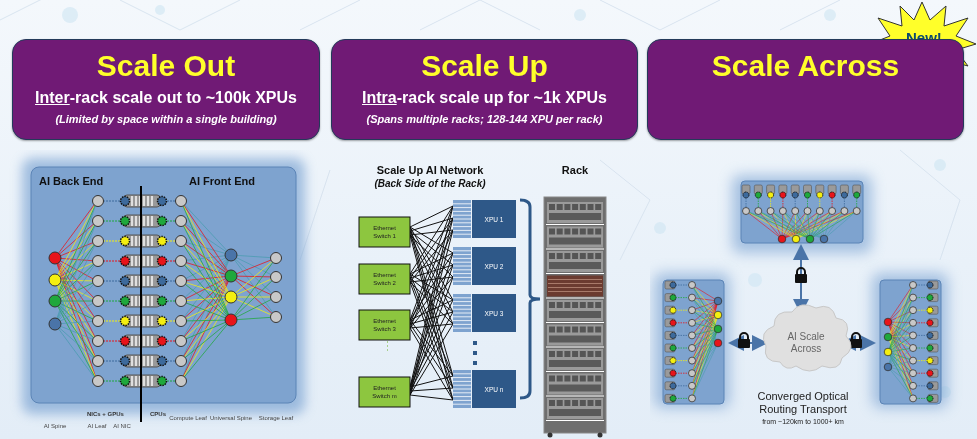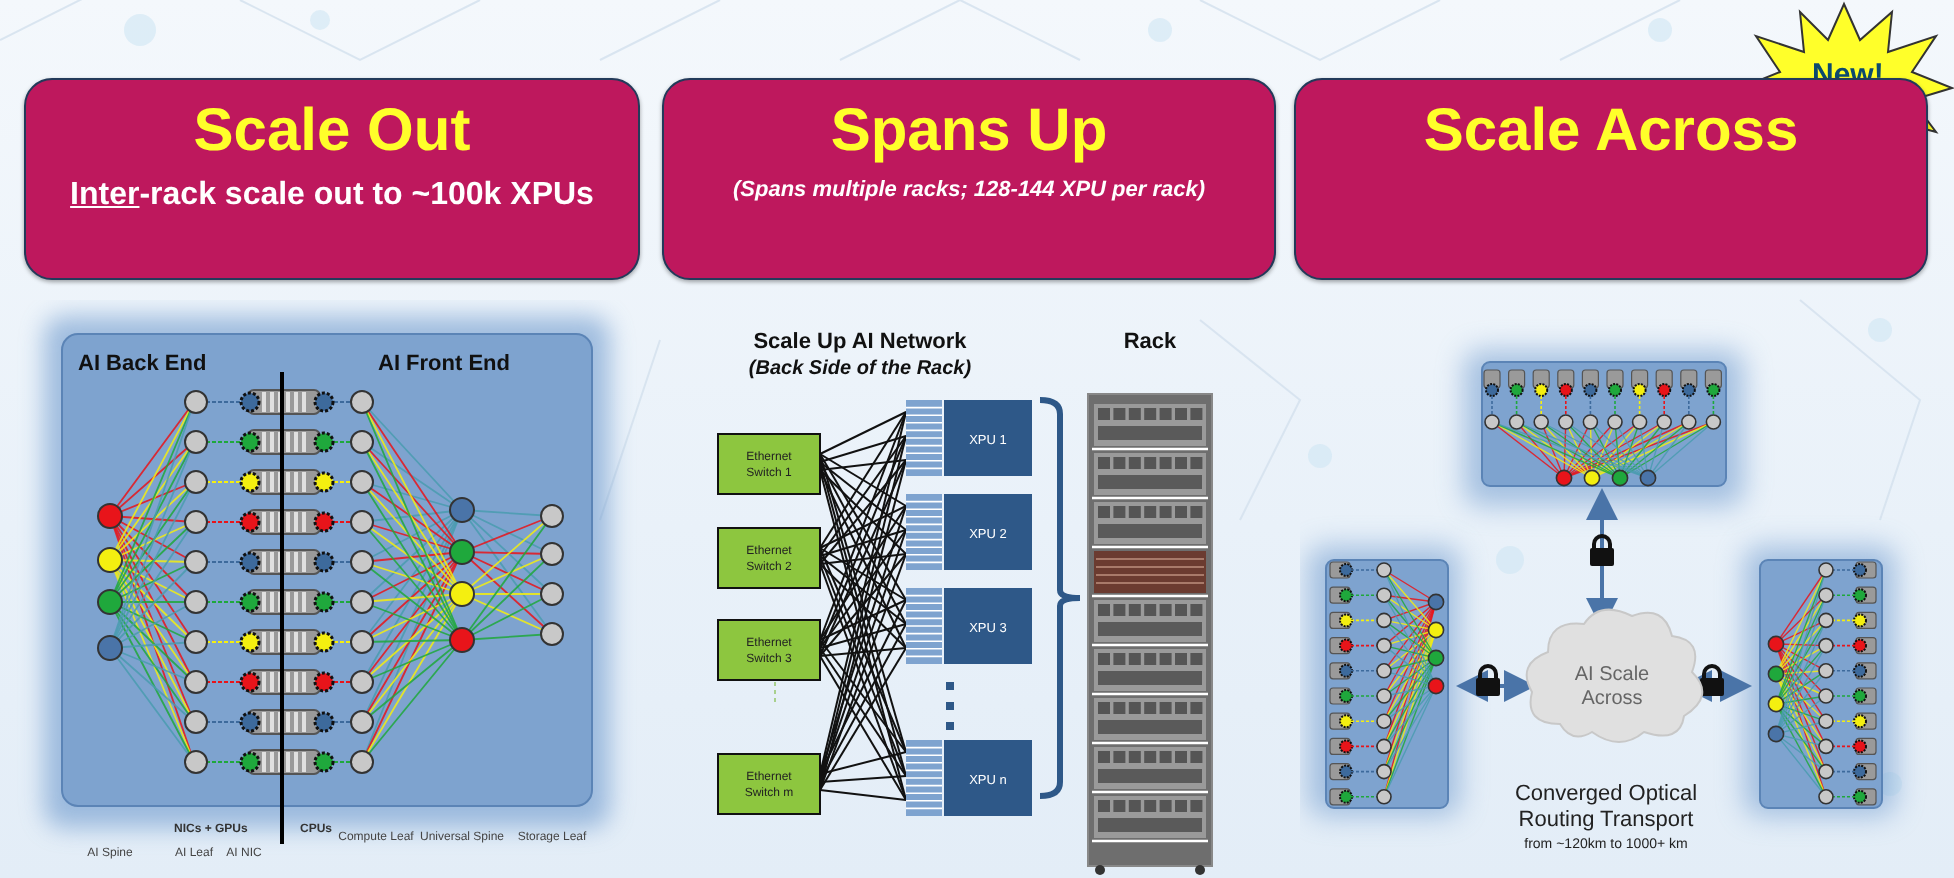--- a/index.html
+++ b/index.html
@@ -4,21 +4,21 @@
 <style>
   html, body { margin:0; padding:0; }
   body {
     width:977px; height:439px; overflow:hidden; position:relative;
     background: linear-gradient(180deg,#f4f8fc 0%,#e9f1f9 60%,#e3edf7 100%);
     font-family:"Liberation Sans", sans-serif;
   }
   .hexbg { position:absolute; left:0; top:0; width:977px; height:439px; }
   .card {
     position:absolute; top:39px; height:99px;
-    background:#be185d; border:1px solid #233a5a; border-radius:14px;
+    background:#701a75; border:1px solid #233a5a; border-radius:14px;
     box-shadow: 0 1px 2px rgba(0,0,0,0.35);
     text-align:center; color:#fff;
   }
   .card .title { color:#ffff2a; font-weight:bold; font-size:30px; margin-top:9px; line-height:34px; }
   .card .sub { font-weight:bold; font-size:16px; margin-top:5px; line-height:19px; }
   .card .sub u { text-decoration: underline; }
   .card .note { font-weight:bold; font-style:italic; font-size:11px; margin-top:6px; line-height:13px; }
   .starburst { position:absolute; left:868px; top:0px; width:109px; height:80px; }
   .starburst span { position:absolute; left:38px; top:29px; font-weight:bold; font-size:15px; color:#0c4a6e; }
   svg text { font-family:"Liberation Sans", sans-serif; }
@@ -46,23 +46,25 @@
 <div class="starburst">
   <svg width="109" height="80" viewBox="0 0 109 80">
     <polygon points="54,2 62,20 78,6 76,26 100,18 88,36 108,44 88,50 100,66 78,60 80,78 64,64 54,80 46,64 30,78 32,60 10,66 22,50 2,44 22,36 10,18 34,26 32,6 46,20" fill="#ffff2a" stroke="#333" stroke-width="1"></polygon>
   </svg>
   <span>New!</span>
 </div>
 
 <div class="card" style="left:12px; width:306px;">
   <div class="title">Scale Out</div>
   <div class="sub"><u>Inter</u><span>-rack scale out to ~100k XPUs</span></div>
+  <div class="note">(Limited by space within a single building)</div>
 </div>
 <div class="card" style="left:331px; width:305px;">
-  <div class="title">Spans Up</div>
+  <div class="title">Scale Up</div>
+  <div class="sub"><u>Intra</u><span>-rack scale up for ~1k XPUs</span></div>
   <div class="note">(Spans multiple racks; 128-144 XPU per rack)</div>
 </div>
 <div class="card" style="left:647px; width:315px;">
   <div class="title">Scale Across</div>
 </div>
 
 <svg id="so" style="position:absolute; left:0; top:150px;" width="320" height="289" viewBox="0 0 320 289">
   <defs>
     <filter id="glow" x="-20%" y="-20%" width="140%" height="140%">
         <feGaussianBlur stdDeviation="6"></feGaussianBlur>

